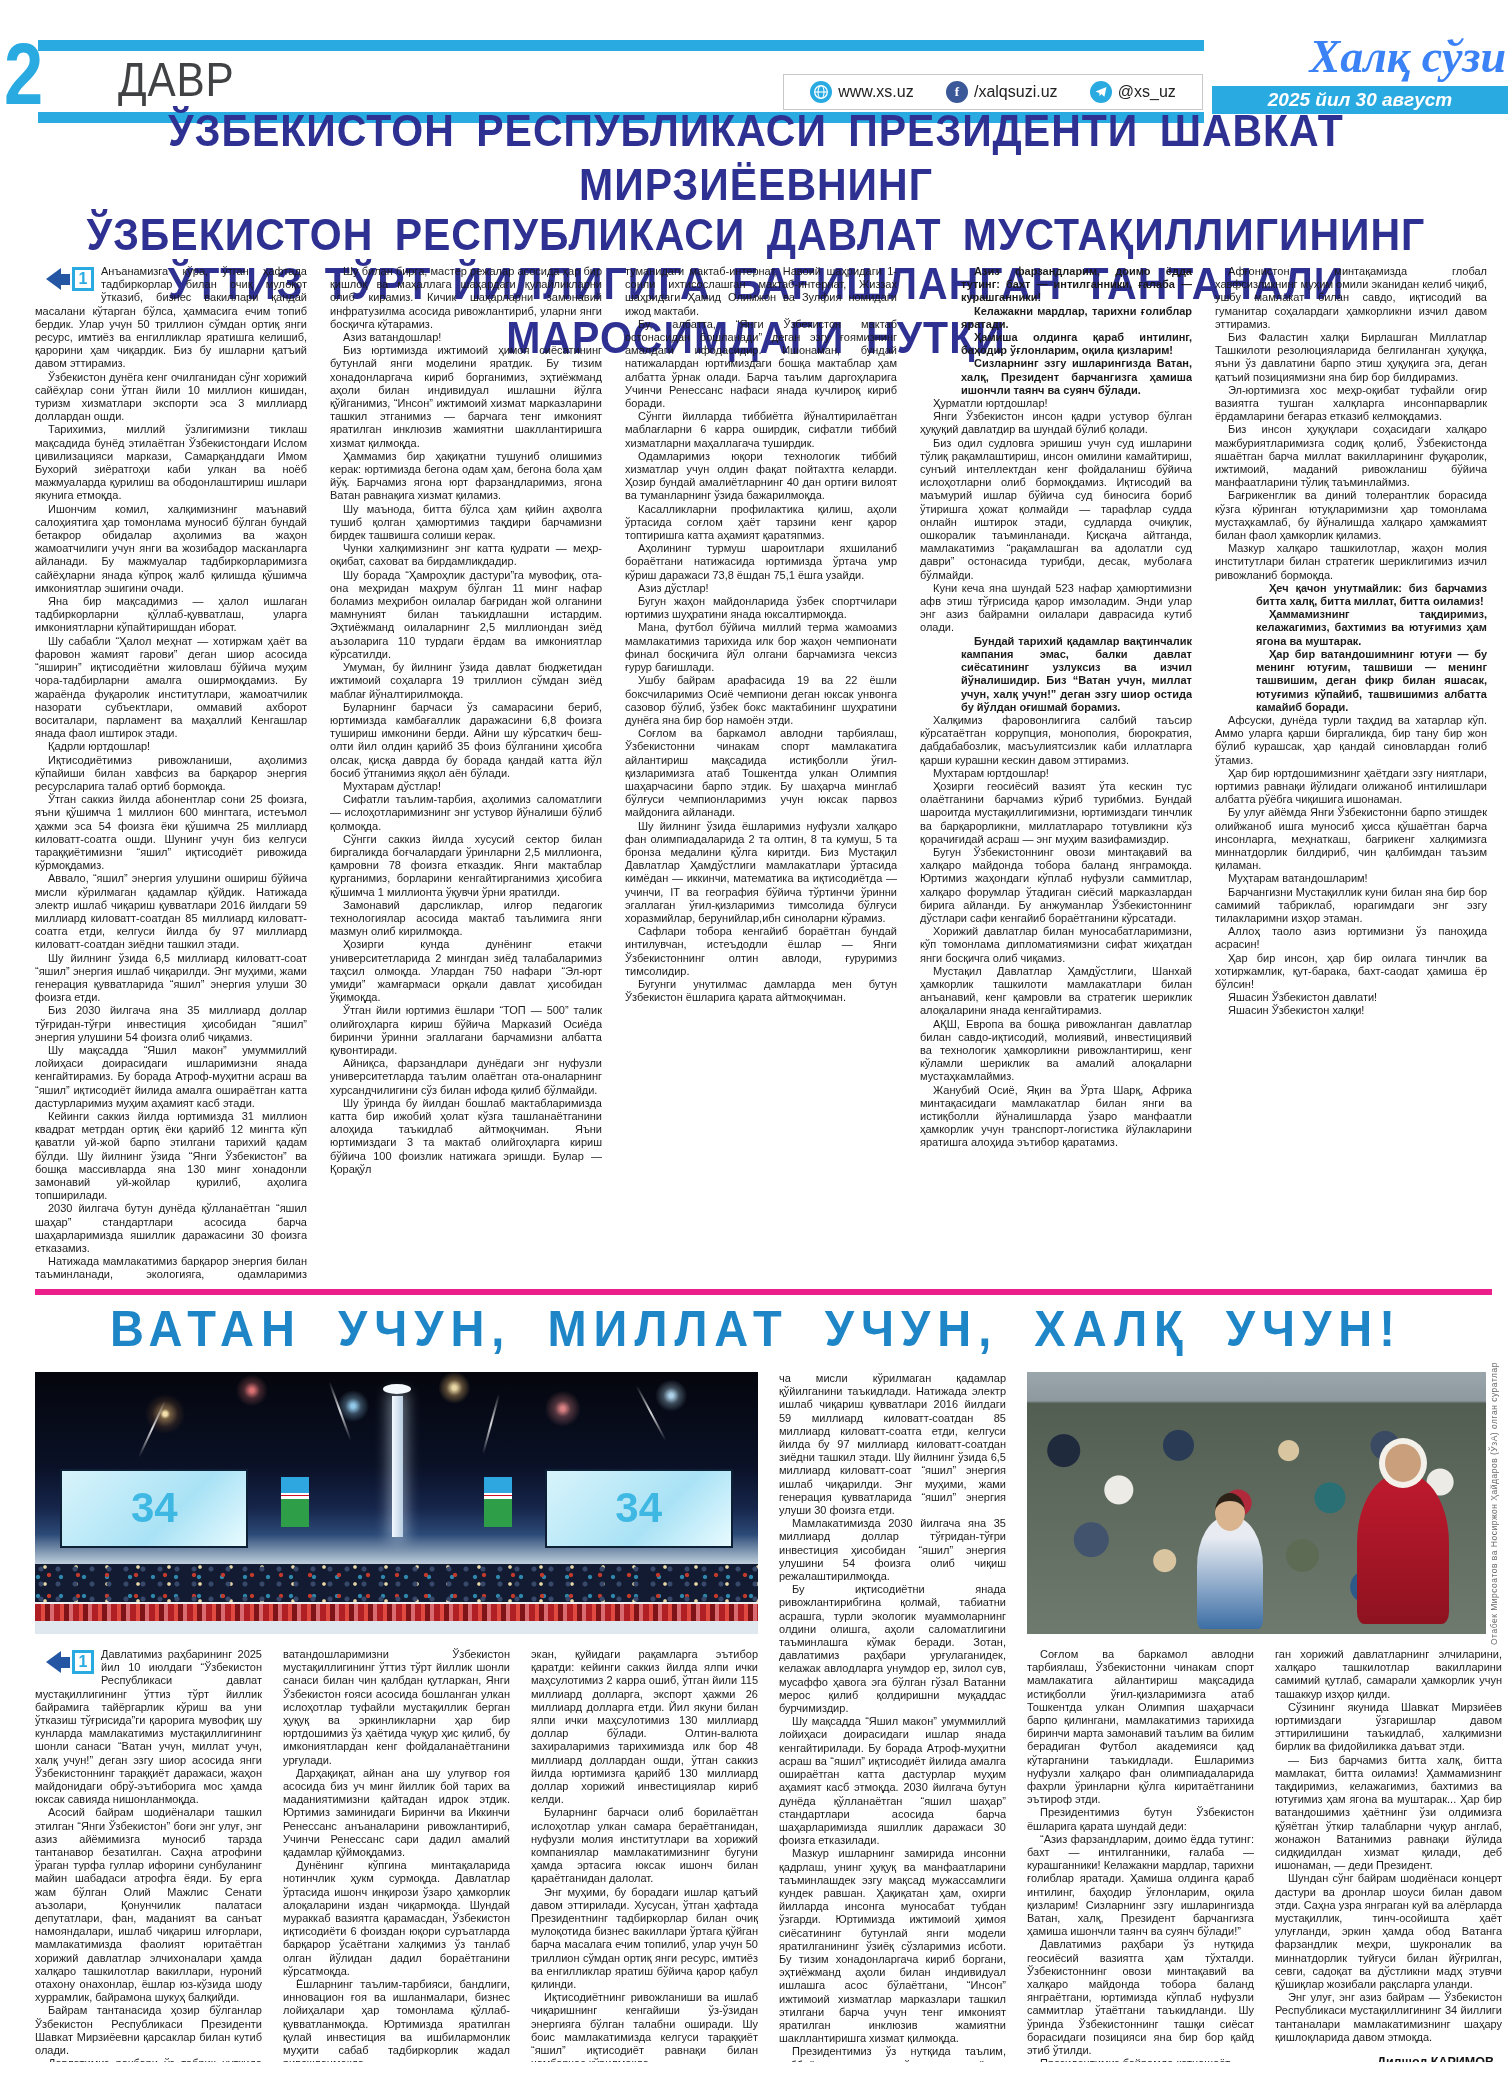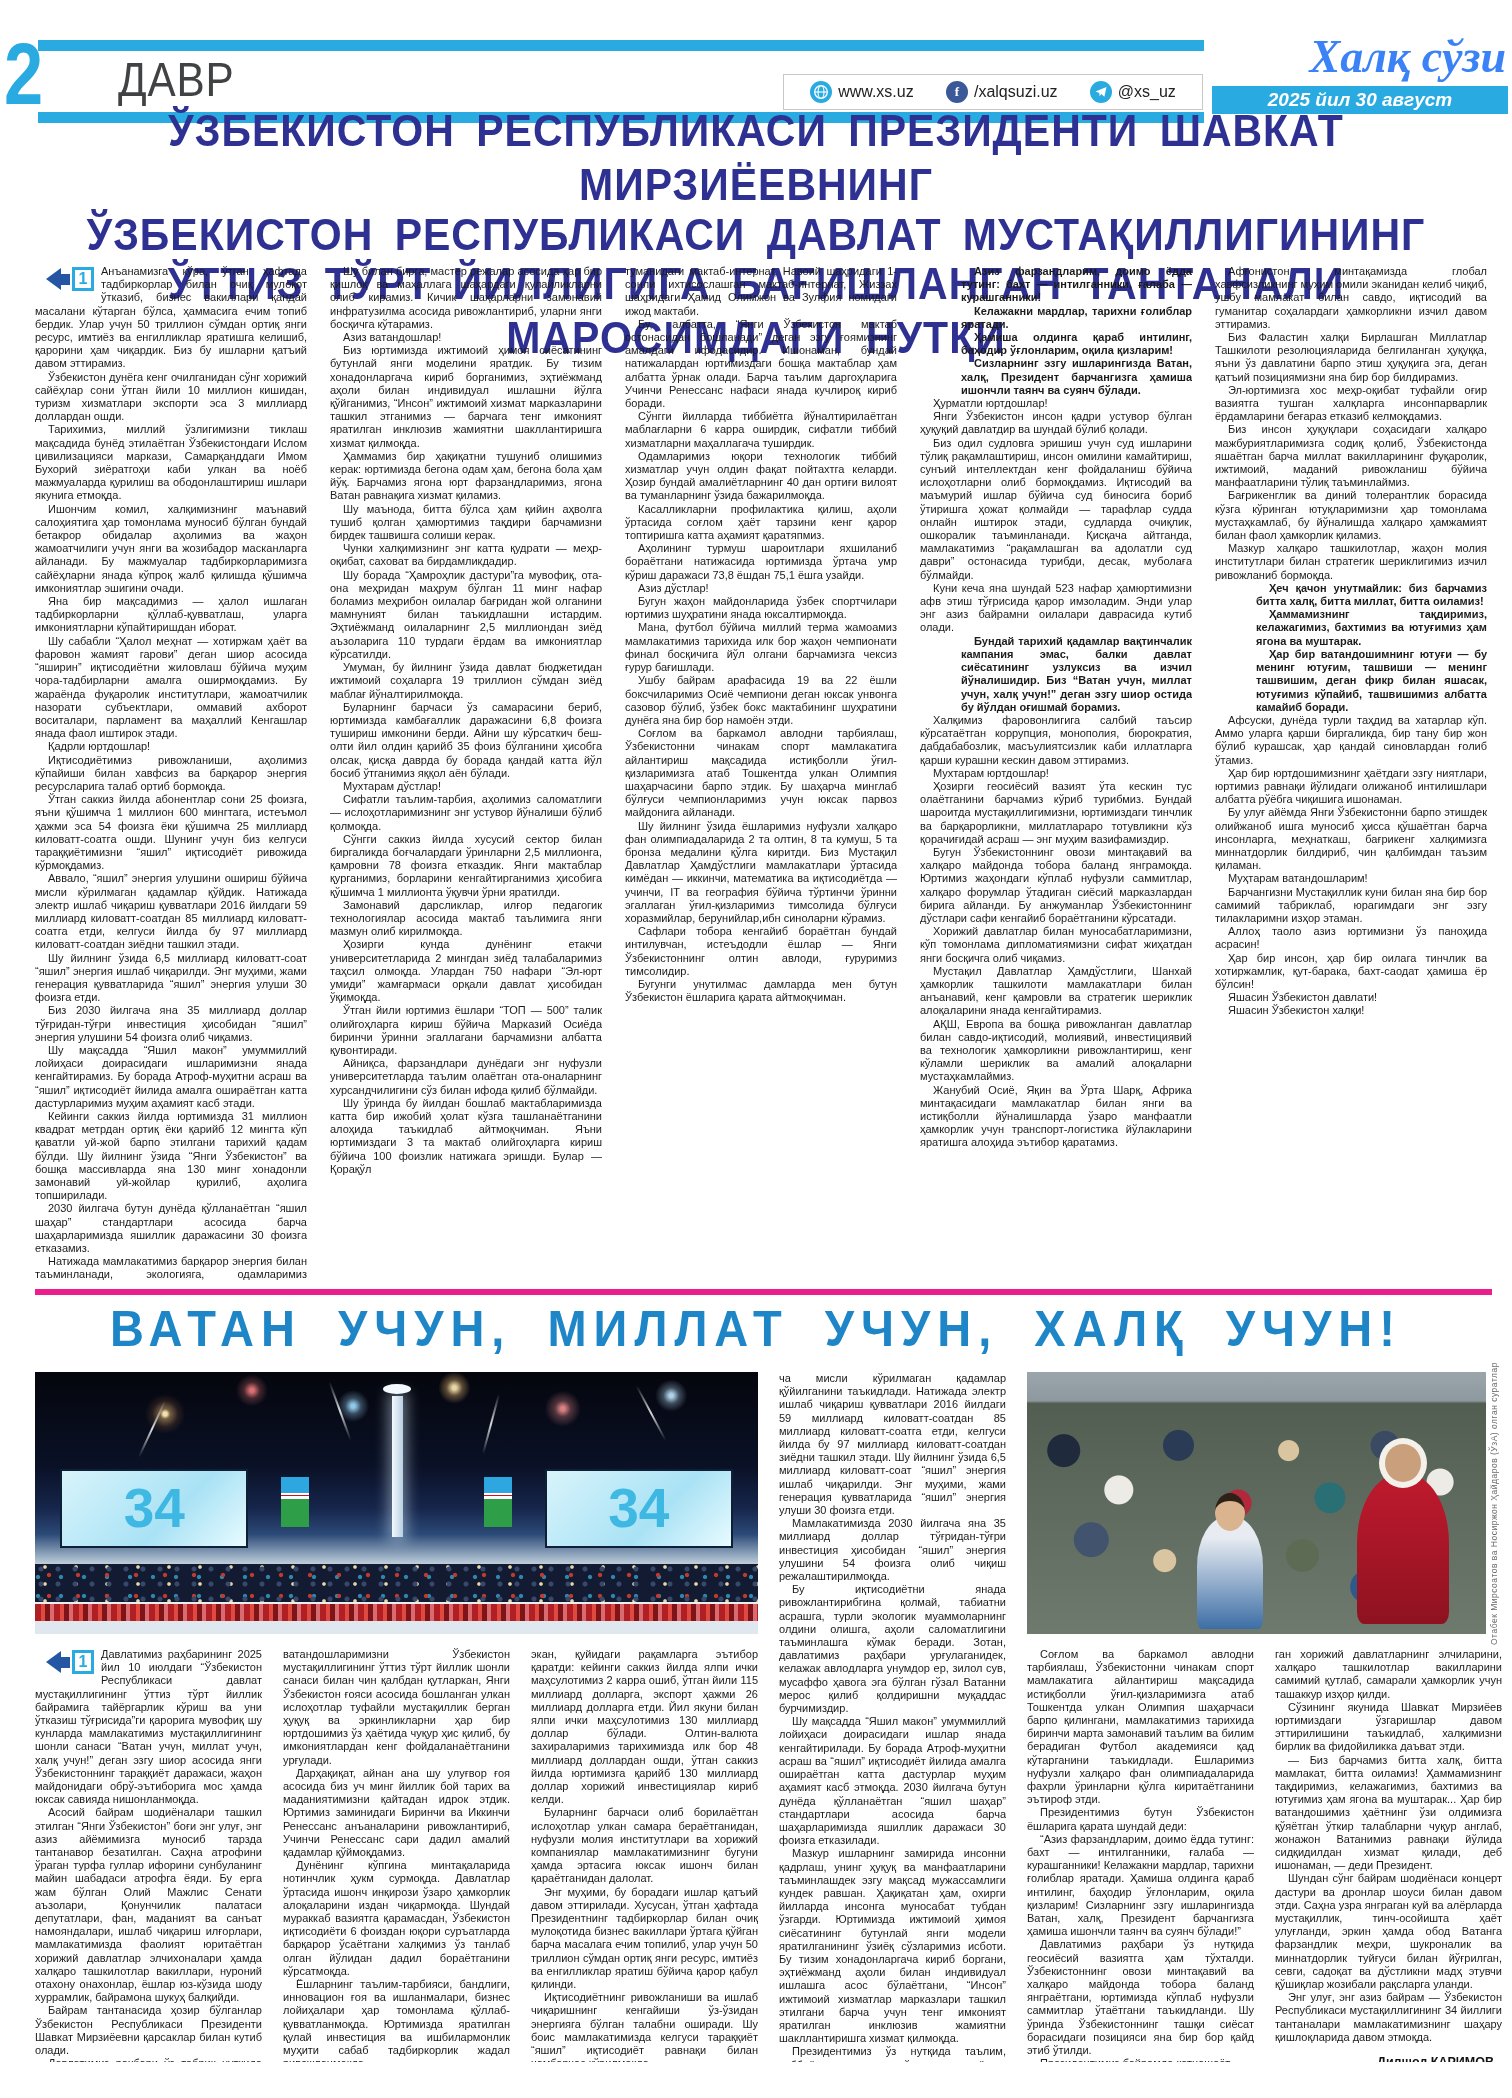--- a/index.html
+++ b/index.html
@@ -70,21 +70,21 @@
       radial-gradient(circle at 44% 13%, rgba(160,220,255,.9) 0 2px, rgba(160,220,255,.3) 8px, transparent 16px),
       radial-gradient(circle at 58% 6%,  rgba(255,236,180,.9) 0 2px, rgba(255,200,120,.35) 8px, transparent 16px),
       radial-gradient(circle at 73% 14%, rgba(255,150,150,.85) 0 2px, rgba(255,150,150,.3) 8px, transparent 18px),
       radial-gradient(circle at 88% 9%,  rgba(190,230,255,.9) 0 2px, rgba(190,230,255,.3) 8px, transparent 16px),
       linear-gradient(180deg, #05060d 0%, #0a1126 36%, #16254b 52%, #2c4a77 62%, #93a9bf 70%, #c9d6e2 74%, #1a2440 74%);
   }
   .st { position:absolute; width:2px; height:62px; background:linear-gradient(transparent, rgba(255,255,255,.85), transparent); }
   .scr { position:absolute; top:37%; height:30%; width:26%; border:2px solid #0d2036;
          background:linear-gradient(135deg,#d8f4fb,#a9e2f5 60%,#e8fbff);
          display:flex; align-items:center; justify-content:center; }
-  .scr span { font-size:55px; font-weight:900; color:#2bb1e0; opacity:.85; }
+  .scr span { font-size:42px; font-weight:900; color:#2bb1e0; opacity:.85; }
   .scr.l { left:3.5%; } .scr.r { right:3.5%; }
   .monument { position:absolute; left:49.4%; top:9%; width:11px; height:54%;
          background:linear-gradient(90deg,#f4f9ff,#b9cfe2); box-shadow:0 0 14px 4px rgba(220,240,255,.45); }
   .monument::before { content:""; position:absolute; top:-12px; left:-9px; width:28px; height:10px;
          background:#f4f9ff; border-radius:50%; }
   .flag { position:absolute; top:40%; width:28px; height:50px;
          background:linear-gradient(180deg,#2ea6e0 0 32%,#fff 32% 37%,#ce1126 37% 39%,#fff 39% 44%,#2f9e49 44% 100%); }
   .flag.fl { left:34%; } .flag.fr { right:34%; }
   .pl-crowd { position:absolute; left:0; bottom:32px; width:100%; height:38px; background-color:#121b31;
          background-image:

